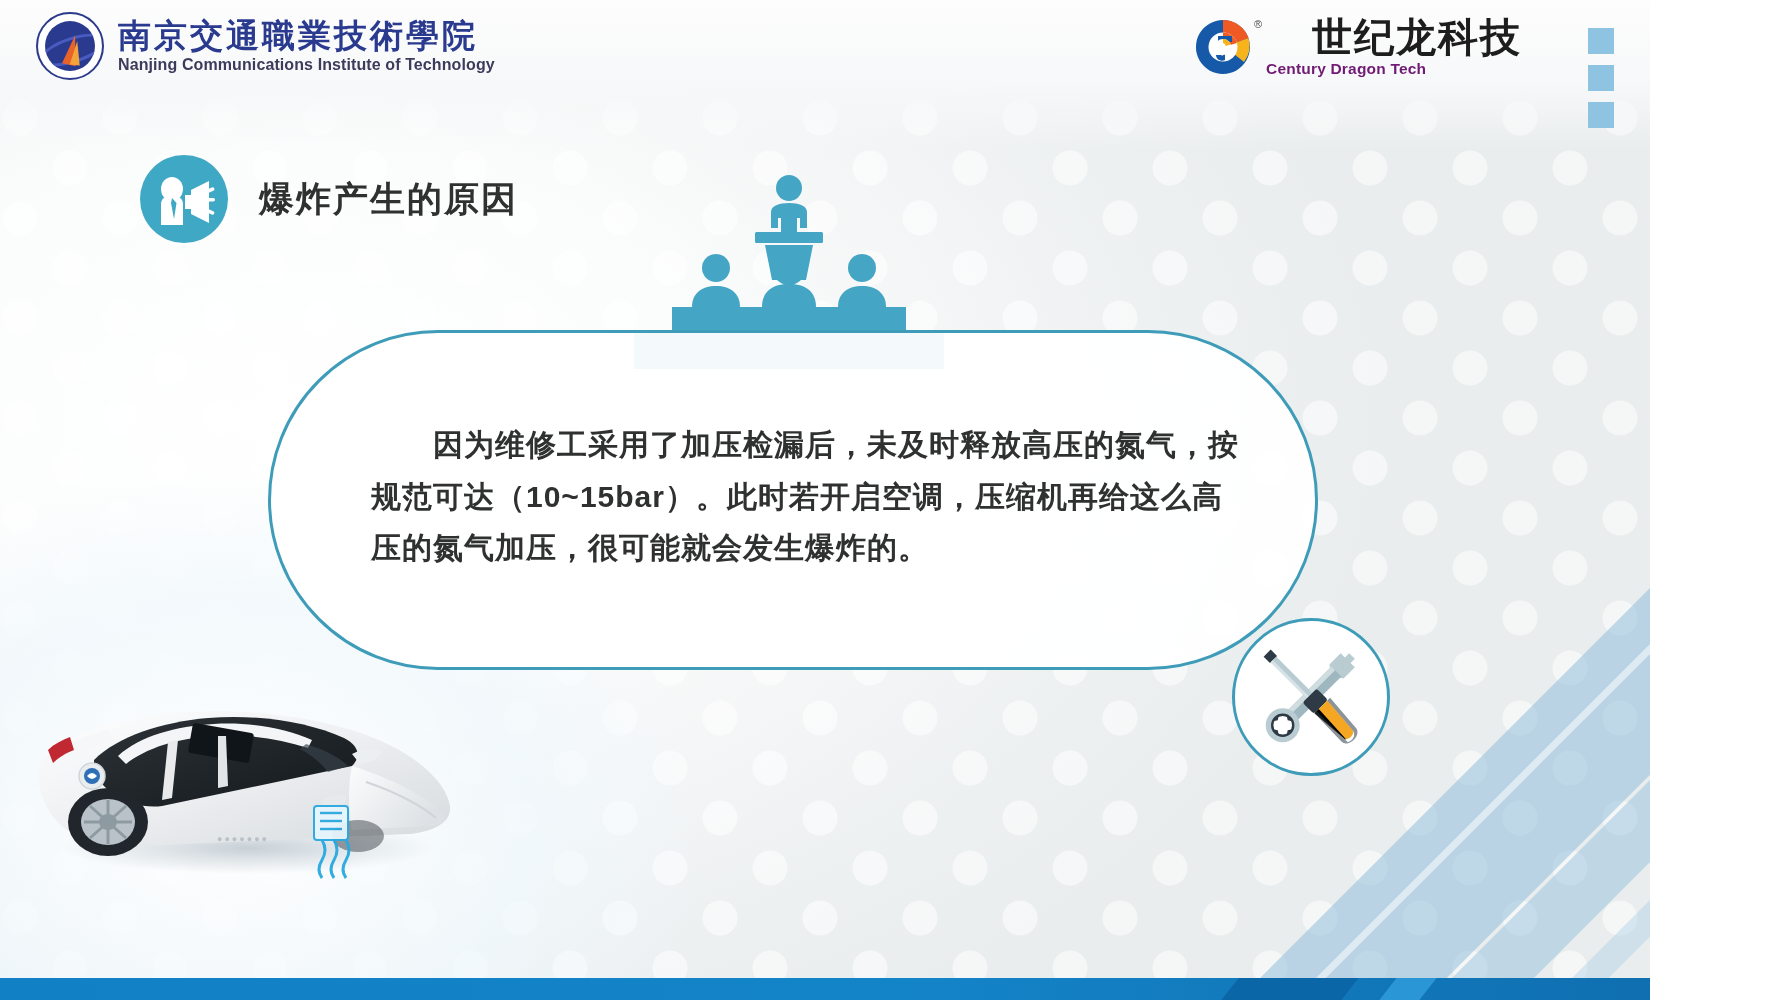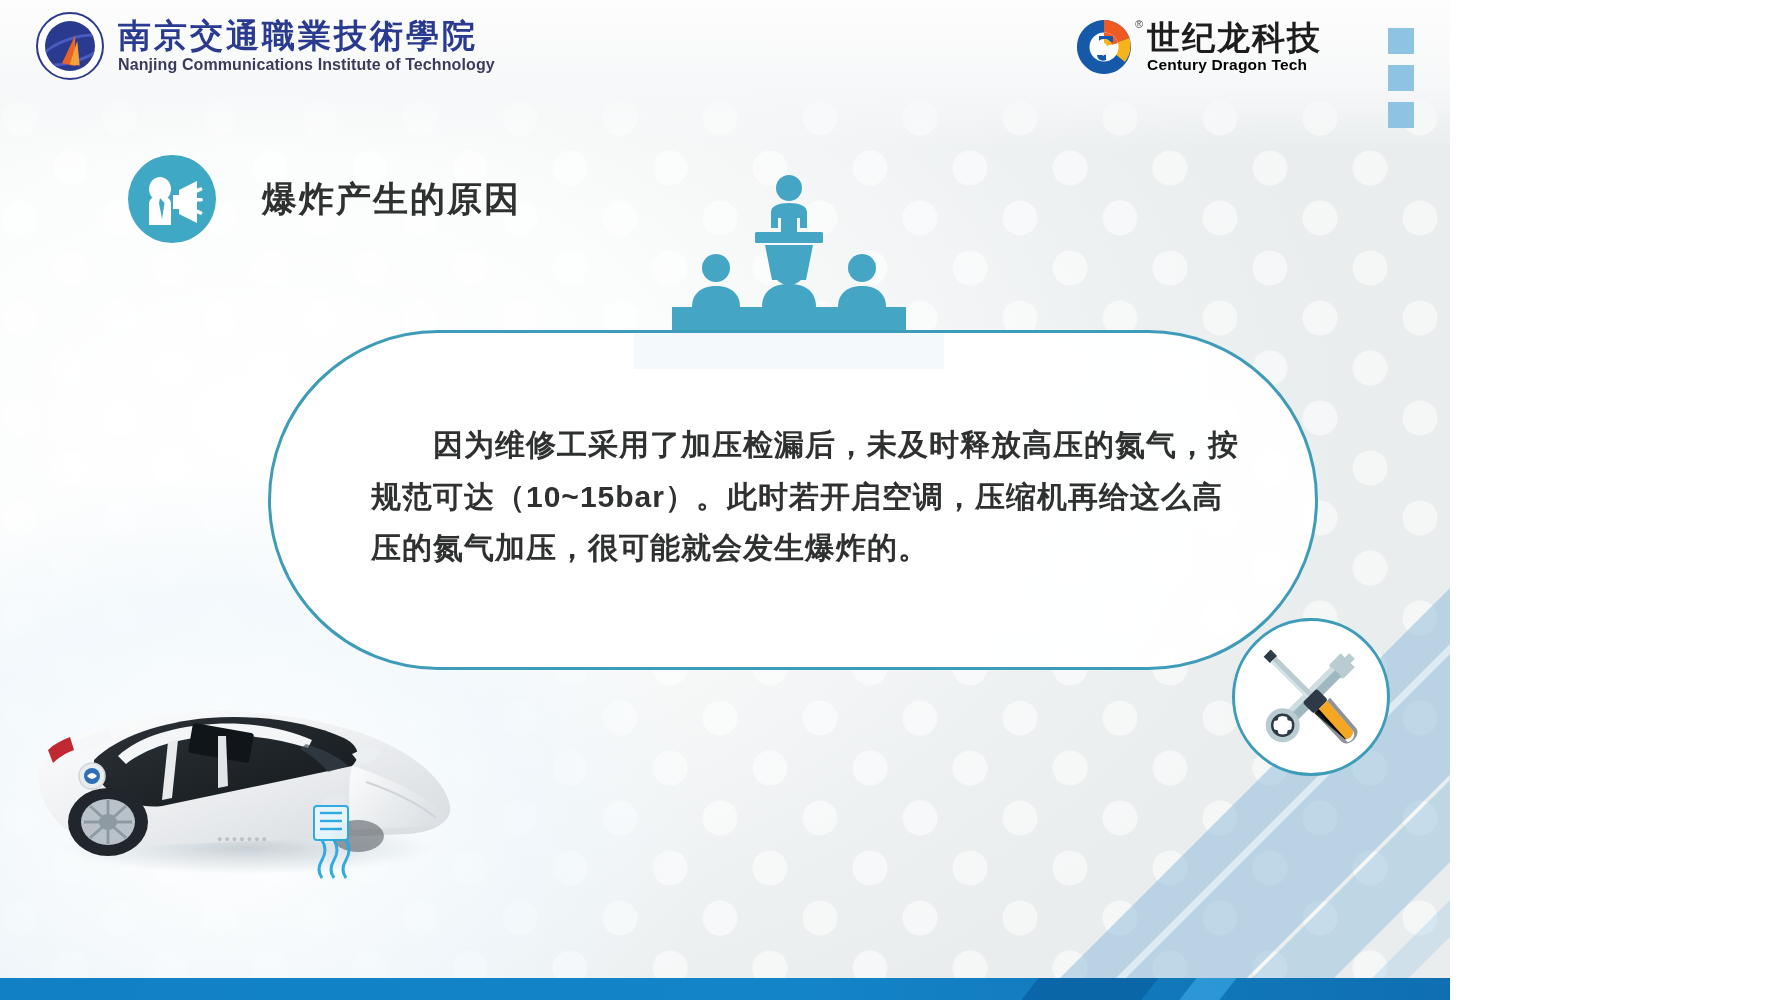--- a/index.html
+++ b/index.html
@@ -6,21 +6,21 @@
     margin: 0;
     padding: 0;
     background: #ffffff;
   }
   body {
     font-family: "Liberation Sans", "DejaVu Sans", sans-serif;
   }
 
   .slide {
     position: relative;
-    width: 1450px;
+    width: 1650px;
     height: 1000px;
     overflow: hidden;
     background: #f4f6f7;
   }
 
   
   .bg-base {
     position: absolute;
     inset: 0;
     background:
@@ -176,53 +176,54 @@
     flex: 0 0 auto;
   }
   .cd-r {
     position: absolute;
     right: -8px; top: 2px;
     font-size: 11px;
     color: #4b4b4b;
   }
   .cd-names { display: flex; flex-direction: column; }
   .cd-cn {
-    font-size: 33px;
+    font-size: 40px;
     font-weight: 700;
     color: #1d1d1d;
     letter-spacing: 2px;
     line-height: 1.08;
     white-space: nowrap;
+    margin-left: 46px;
   }
   .cd-en {
     font-size: 15.5px;
     font-weight: 600;
-    color: #000000;
+    color: #701a75;
     letter-spacing: .2px;
     white-space: nowrap;
     margin-top: 1px;
   }
   .corner-squares {
     position: absolute;
     right: 36px; top: 28px;
     display: flex; flex-direction: column; gap: 11px;
   }
   .corner-squares i {
     display: block;
     width: 26px; height: 26px;
     background: #8fc3e2;
   }
 
   
   .sec-title {
     position: absolute;
-    left: 128px; top: 155px;
+    left: 140px; top: 155px;
     display: flex;
     align-items: center;
-    gap: 46px;
+    gap: 31px;
   }
   .sec-icon {
     width: 88px; height: 88px;
     border-radius: 50%;
     background: #3fa8c4;
     position: relative;
     flex: 0 0 auto;
   }
   .sec-title-text {
     font-size: 35px;

